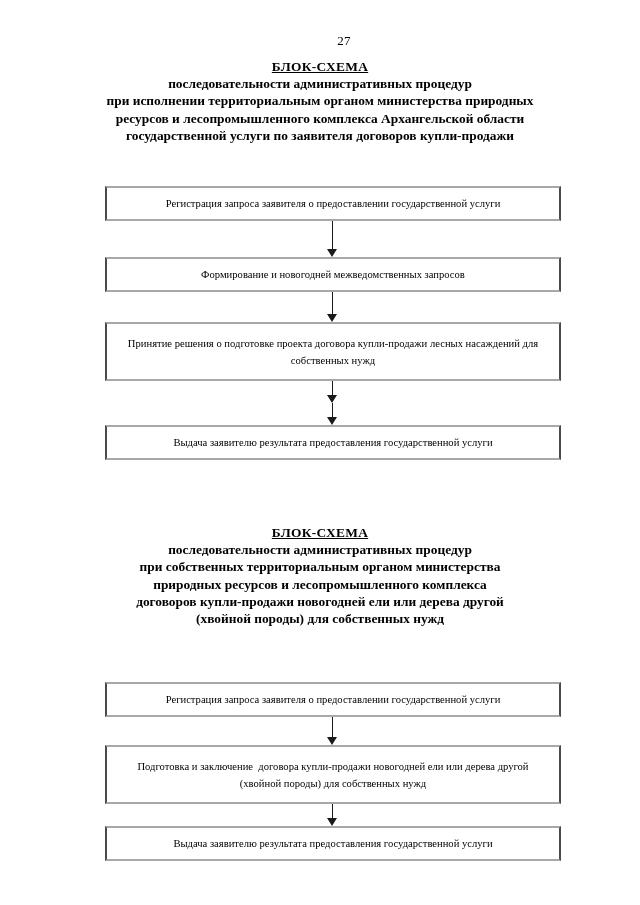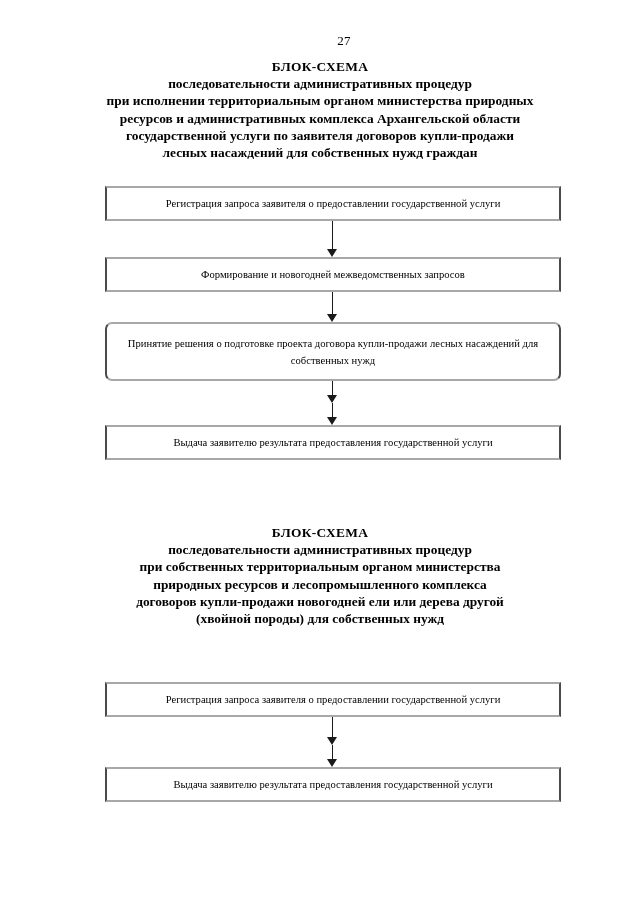--- a/index.html
+++ b/index.html
@@ -40,20 +40,21 @@
     left: 60px;
     width: 520px;
     text-align: center;
     font-weight: bold;
     font-size: 13.4px;
     line-height: 17.2px;
   }
   .doc-heading .title-main {
     display: block;
     letter-spacing: 0.3px;
+    text-decoration: underline;
   }
   .doc-heading .title-line {
     display: block;
   }
   #heading-1 { top: 58px; }
   #heading-2 { top: 524px; left: 75px; width: 490px; }
 
   
   .flow {
     position: absolute;
@@ -74,21 +75,21 @@
     background: #ffffff;
     display: flex;
     align-items: center;
     justify-content: center;
     text-align: center;
     font-size: 10.6px;
     line-height: 17px;
     padding: 2px 14px;
   }
   .flow-node.h1 { height: 35px; }
-  .flow-node.h2 { height: 59px; border-radius: 7px; }
+  .flow-node.h2 { height: 59px; }
 
   .flow-node .node-text {
     display: block;
     white-space: pre-wrap;
   }
 
   
   .connector {
     position: relative;
     width: 456px;
@@ -130,23 +131,22 @@
 <body>
 
 <div class="page">
 
   <div class="page-number">27</div>
 
   <div class="doc-heading" id="heading-1">
     <span class="title-main">БЛОК-СХЕМА</span>
     <span class="title-line">последовательности административных процедур</span>
     <span class="title-line">при исполнении территориальным  органом министерства природных</span>
-    <span class="title-line">ресурсов и административных комплекса Архангельской области</span>
+    <span class="title-line">ресурсов и лесопромышленного комплекса Архангельской области</span>
     <span class="title-line">государственной услуги по заявителя договоров купли-продажи</span>
-    <span class="title-line">лесных насаждений для собственных нужд граждан</span>
   </div>
 
   <div class="flow" id="flow-1">
 
     <div class="flow-node h1">
       <span class="node-text">Регистрация запроса заявителя о предоставлении государственной услуги</span>
     </div>
 
     <div class="connector c36">
       <div class="stem"></div>
@@ -196,20 +196,23 @@
 
     <div class="flow-node h1">
       <span class="node-text">Регистрация запроса заявителя о предоставлении государственной услуги</span>
     </div>
 
     <div class="connector c28">
       <div class="stem"></div>
       <div class="head"></div>
     </div>
 
+    <div class="flow-node h2">
+      <span class="node-text">Подготовка и заключение  договора купли-продажи новогодней ели или дерева другой (хвойной породы) для собственных нужд</span>
+    </div>
 
     <div class="connector c22">
       <div class="stem"></div>
       <div class="head"></div>
     </div>
 
     <div class="flow-node h1">
       <span class="node-text">Выдача заявителю результата предоставления государственной услуги</span>
     </div>
 

